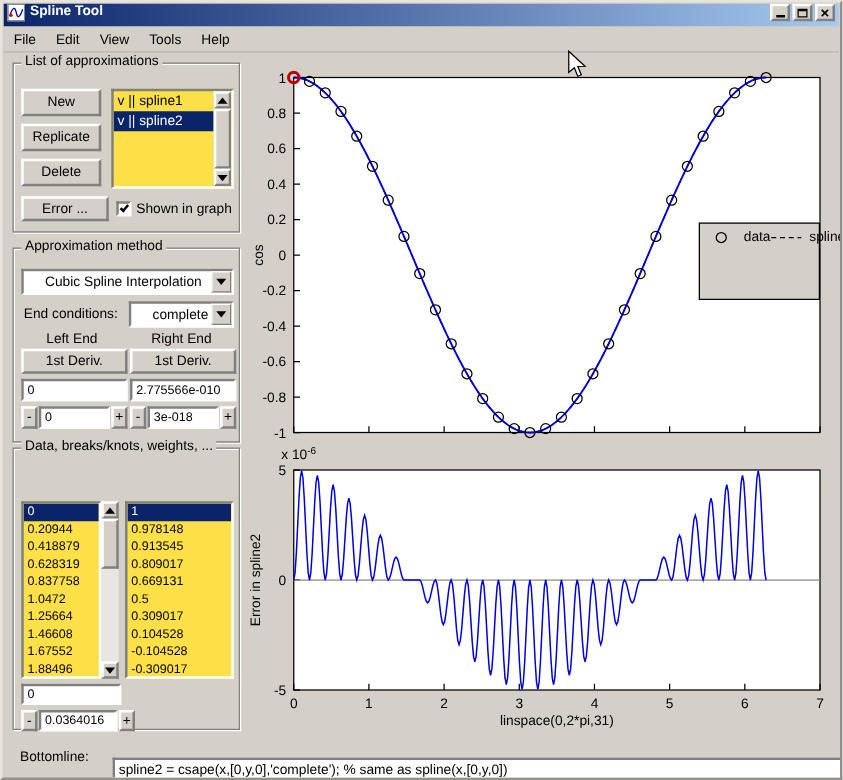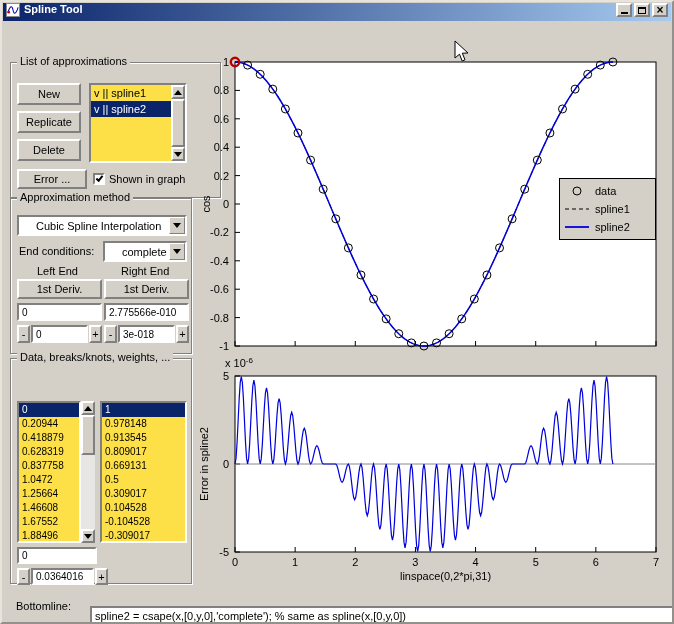--- a/index.html
+++ b/index.html
@@ -28,21 +28,21 @@
   .listbox{position:absolute;background:#fde047;border:2px solid;border-color:#808080 #fff #fff #808080;overflow:hidden}
   .lbrow{height:14px;line-height:14px;font-size:10px;padding-left:3px;white-space:nowrap;overflow:hidden}
   .lbrow.tall{height:16px;line-height:16px;font-size:11px}
   .lbrow.sel{background:#0a246a;color:#fff}
   .sb{position:absolute;width:14px;background:#e8e6e2}
   .sb-btn{position:absolute;left:0;width:14px;height:14px;background:#d4d0c8;border:2px solid;border-color:#fff #808080 #808080 #fff;display:flex;align-items:center;justify-content:center}
   .sb-thumb{position:absolute;left:0;width:14px;background:#d4d0c8;border:2px solid;border-color:#fff #808080 #808080 #fff}
   .label{position:absolute;font-size:11px;white-space:nowrap}
   .cb{position:absolute;width:12px;height:12px;background:#fff;border:2px solid;border-color:#808080 #fff #fff #808080}
   .cb .check{position:absolute;left:1px;top:1px;width:7px;height:4px;border-left:2px solid #000;border-bottom:2px solid #000;transform:rotate(-50deg)}
-  .legend{position:absolute;left:557px;top:176px;width:97px;height:62px;background:#d4d0c8;border:1px solid #000;padding:3px 4px;display:flex;flex-direction:column;justify-content:space-around}
+  .legend{position:absolute;left:557px;top:176px;width:97px;height:62px;background:#d4d0c8;border:1px solid #000;padding:3px 4px;display:flex;flex-direction:row;justify-content:space-around}
   .legend-row{display:flex;align-items:center;gap:5px;height:16px}
   .legend-row svg{width:26px;height:12px}
   .legend-label{font-size:11px}
   svg text{font-family:"Liberation Sans",sans-serif;font-size:11px;fill:#000}
   .plot-svg{position:absolute}
   .cursor{position:absolute;left:452px;top:38px;width:18px;height:24px;pointer-events:none}
 </style>
 </head>
 <body>
 
@@ -61,22 +61,29 @@
         </span>
       <span class="wbtn">
           <span class="max-glyph"></span>
         </span>
       <span class="wbtn">
           <span class="close-glyph">×</span>
         </span>
     </span>
   </div>
 
-
-  <div class="groupbox" style="left:8px;top:60px;width:211px;height:136px">
+  <div class="menubar">
+    <span class="menu-item">File</span>
+    <span class="menu-item">Edit</span>
+    <span class="menu-item">View</span>
+    <span class="menu-item">Tools</span>
+    <span class="menu-item">Help</span>
+  </div>
+
+  <div class="groupbox" style="left:8px;top:48px;width:182px;height:136px">
     <span class="grouptitle">List of approximations</span>
     <div class="btn" style="left:6px;top:20px;width:64px;height:22px">New</div>
     <div class="btn" style="left:6px;top:48px;width:64px;height:22px">Replicate</div>
     <div class="btn" style="left:6px;top:76px;width:64px;height:22px">Delete</div>
     <div class="btn" style="left:6px;top:106px;width:70px;height:20px">Error ...</div>
     <div class="listbox" style="left:78px;top:20px;width:98px;height:80px">
       <div id="approx-list" style="margin-right:14px">
           <div class="lbrow tall">v || spline1</div>
           <div class="lbrow tall sel">v || spline2</div>
         </div>

